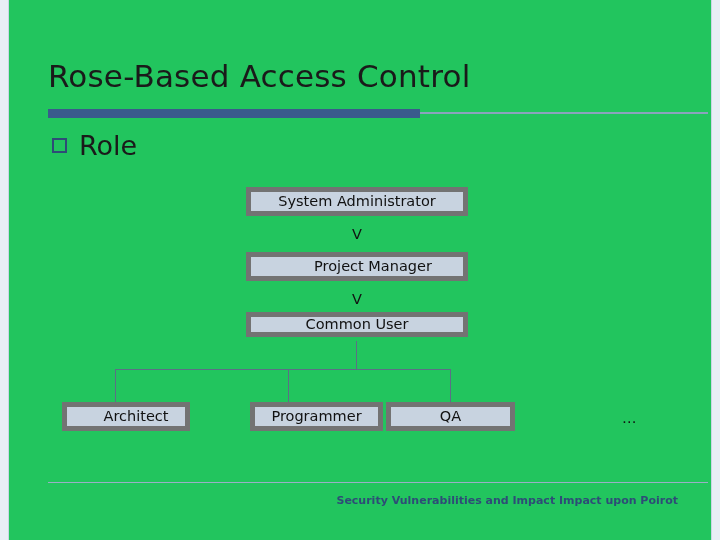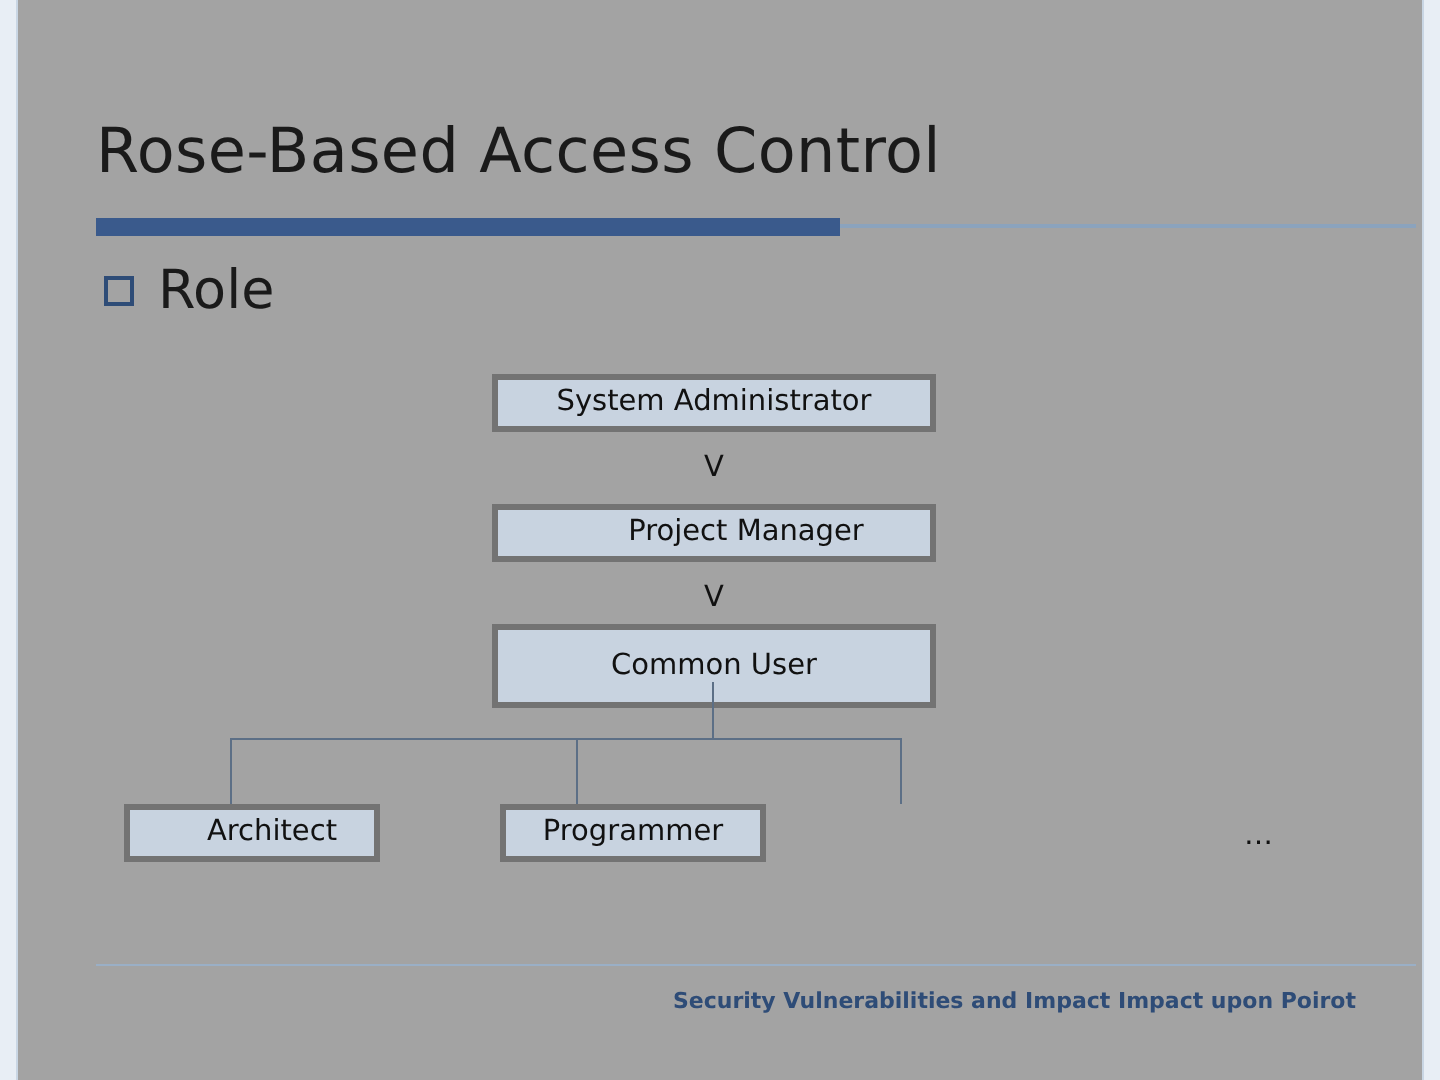--- a/index.html
+++ b/index.html
@@ -10,21 +10,21 @@
     width: 720px;
     height: 540px;
     background: #ffffff;
     font-family: "DejaVu Sans", sans-serif;
     overflow: hidden;
   }
   .slide {
     position: relative;
     width: 720px;
     height: 540px;
-    background: #a3a3a3;
+    background: #22c55e;
     box-sizing: border-box;
   }
   
   .edge {
     position: absolute;
     top: 0;
     bottom: 0;
     width: 8px;
     background: #e8eef5;
   }
@@ -83,21 +83,21 @@
   .diagram {
     position: absolute;
     left: 0;
     top: 180px;
     width: 720px;
     height: 270px;
   }
   .node {
     position: absolute;
     background: #c8d3e0;
-    border: 3px solid #737373;
+    border: 5px solid #737373;
     box-sizing: border-box;
     color: #111111;
     font-size: 14.5px;
     text-align: center;
     line-height: 1;
     display: flex;
     align-items: center;
     justify-content: center;
     white-space: nowrap;
   }
@@ -158,32 +158,33 @@
   <div class="diagram">
 
     <div class="node" style="left:246px; top:7px; width:222px; height:29px;">System Administrator</div>
 
     <div class="vsym" style="left:342px; top:46px;">V</div>
 
     <div class="node" style="left:246px; top:72px; width:222px; height:29px;padding-left:32px;">Project Manager</div>
 
     <div class="vsym" style="left:342px; top:111px;">V</div>
 
-    <div class="node" style="left:246px; top:132px; width:222px; height:42px;">Common User</div>
+    <div class="node" style="left:246px; top:132px; width:222px; height:25px;">Common User</div>
 
     <div class="connector" style="left:356px; top:161px; width:1px; height:28px;"></div>
 
     <div class="connector" style="left:115px; top:189px; width:336px; height:1px;"></div>
 
     <div class="connector" style="left:115px; top:189px; width:1px; height:33px;"></div>
     <div class="connector" style="left:288px; top:189px; width:1px; height:33px;"></div>
     <div class="connector" style="left:450px; top:189px; width:1px; height:33px;"></div>
 
     <div class="node" style="left:62px; top:222px; width:128px; height:29px;padding-left:20px;">Architect</div>
     <div class="node" style="left:222px; top:222px; width:133px; height:29px;margin-left:28px;">Programmer</div>
+    <div class="node" style="left:386px; top:222px; width:129px; height:29px;">QA</div>
 
     <div class="ellipsis" style="left:622px; top:230px;">…</div>
   </div>
 
   <div class="footer-rule"></div>
   <div class="footer-text">Security Vulnerabilities and Impact Impact upon Poirot</div>
 
 </div>
 
 </body></html>

